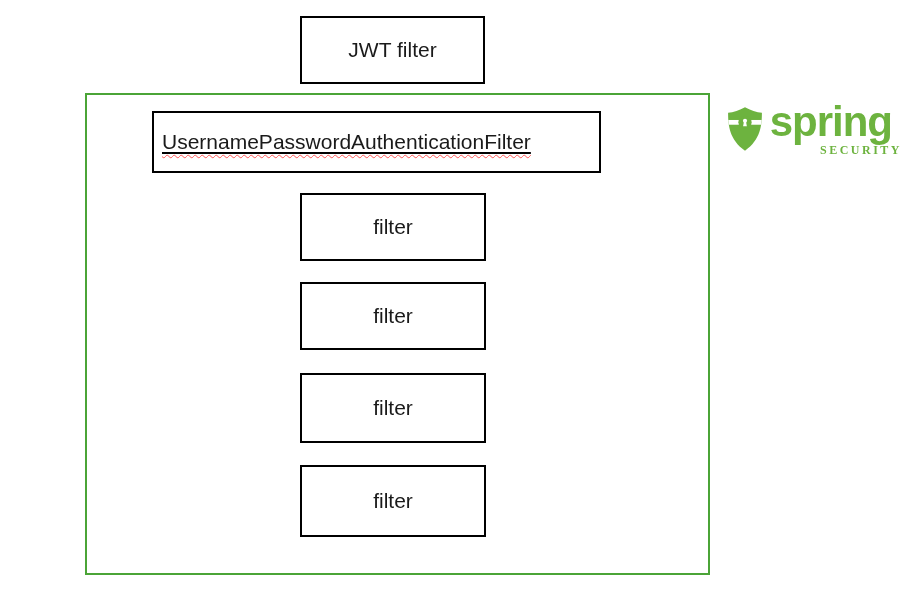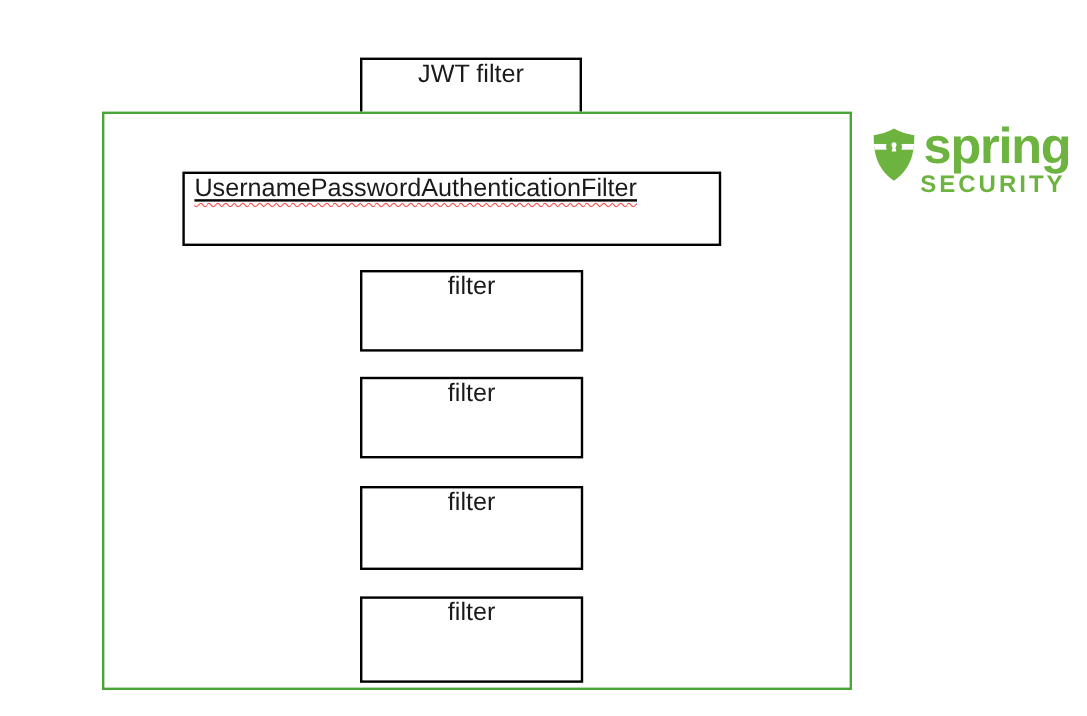--- a/index.html
+++ b/index.html
@@ -17,24 +17,24 @@
     height: 597px;
     background: var(--page_bg);
     font-family: "Liberation Sans", sans-serif;
     overflow: hidden;
   }
   .shape-box {
     position: absolute;
     border: 2.5px solid var(--box_border);
     background: #ffffff;
     display: flex;
+    align-items: center;
     justify-content: center;
     font-size: 21px;
     color: #1a1a1a;
-    margin-top: 32px;
   }
   .jwt-box      { left: 300px; top: 16px;  width: 185px; height: 68px; }
   .chain-box {
     position: absolute;
     left: 85px; top: 93px; width: 625px; height: 482px;
     border: 2.5px solid var(--chain_border);
     background: #ffffff;
   }
   .username-box {
     left: 152px; top: 111px; width: 449px; height: 62px;
@@ -79,25 +79,25 @@
     text-align: right;
     font-family: "Liberation Sans", sans-serif;
     font-size: 42px;
     font-weight: 700;
     letter-spacing: -1px;
     line-height: 46px;
     color: var(--logo_green);
   }
   .logo-sub {
     position: absolute;
-    left: 38px; top: 44px;
+    left: 52px; top: 44px;
     width: 124px;
     text-align: right;
-    font-family: Liberation Sans, sans-serif;
-    font-size: 20px;
+    font-family: Liberation Serif, serif;
+    font-size: 12px;
     font-weight: 700;
     letter-spacing: 2.5px;
     color: var(--logo_green);
   }
 </style>
 </head>
 <body>
 
 <div class="canvas">
 

